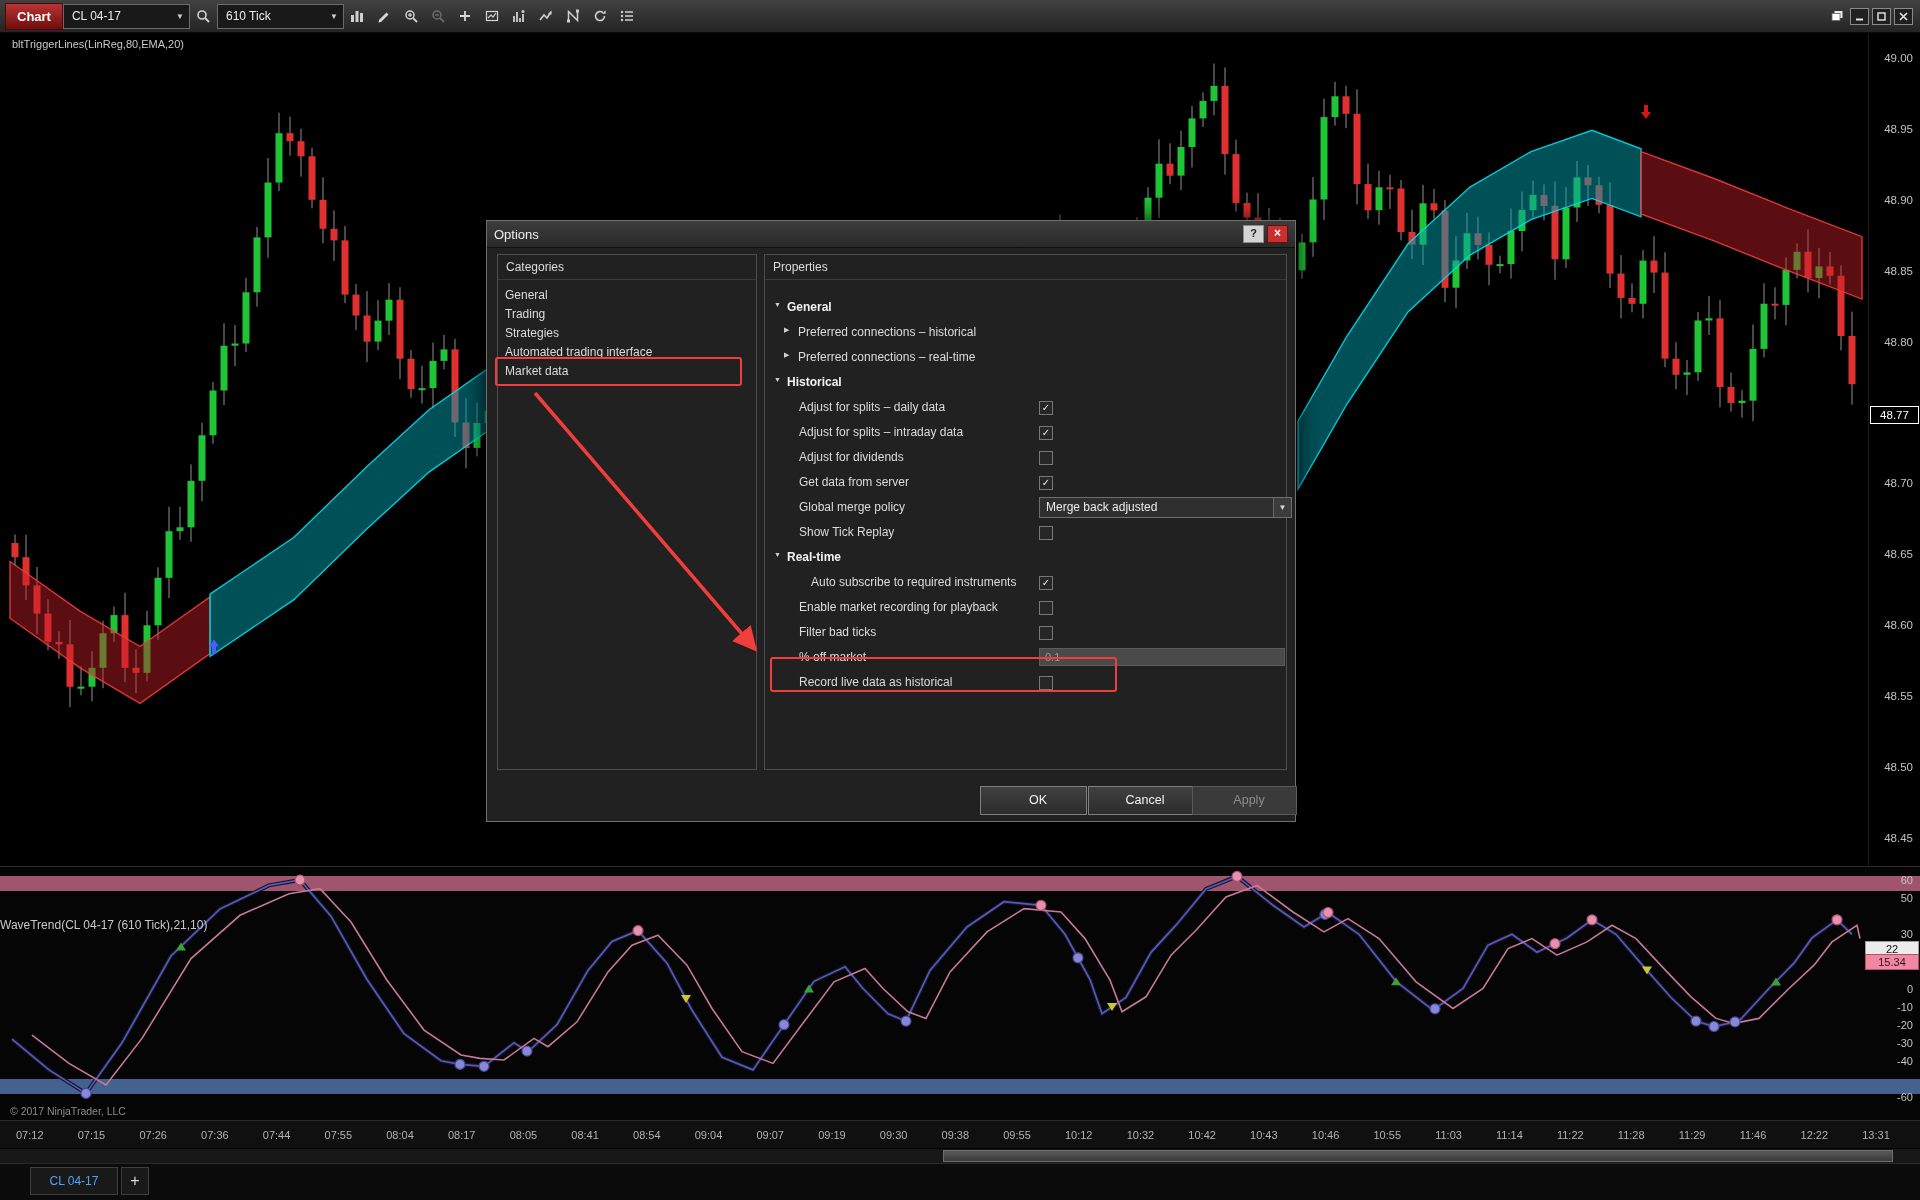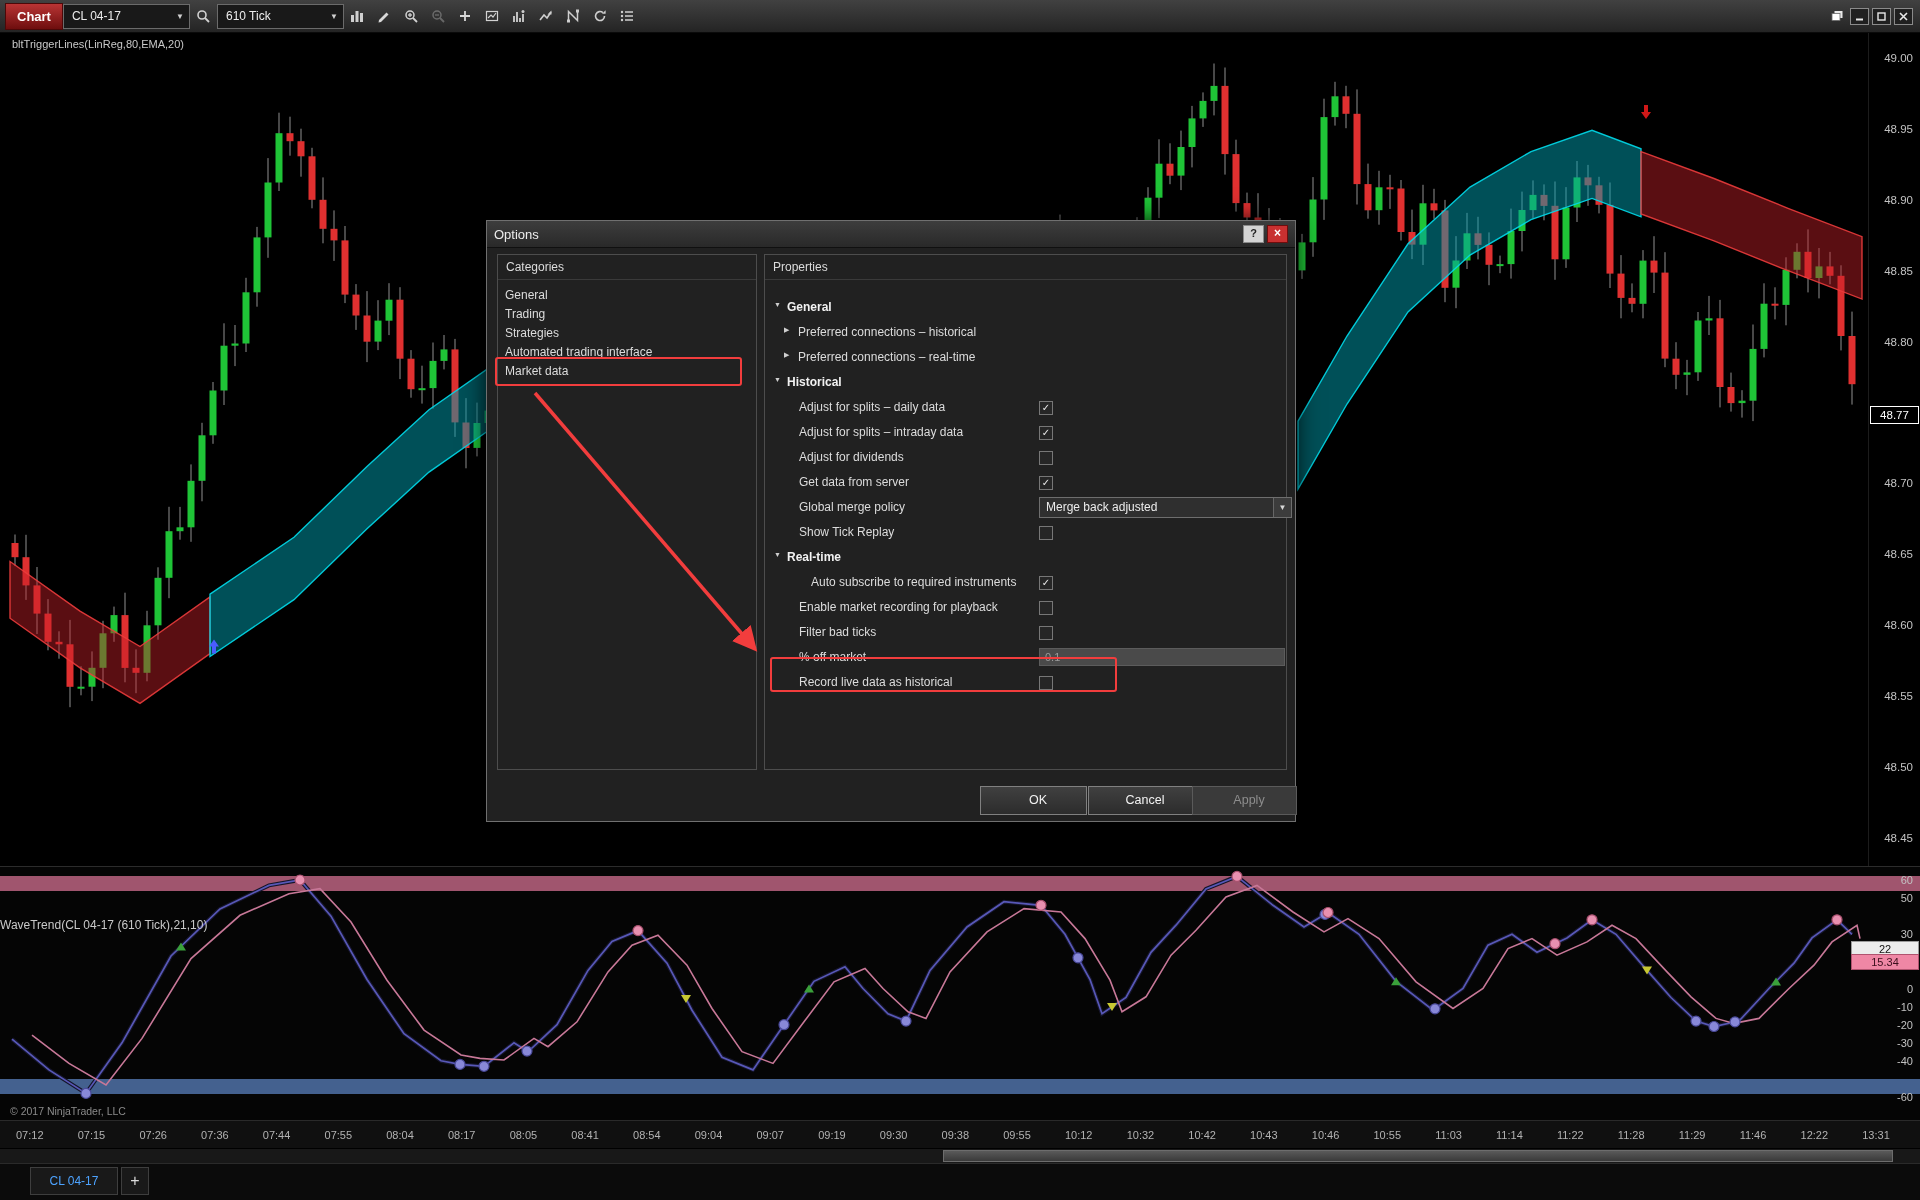--- a/index.html
+++ b/index.html
@@ -71,21 +71,21 @@
 
   
   .wave-panel{position:absolute;top:866px;left:0;width:1920px;height:254px;background:#050505;border-top:1px solid #2c2c2c;}
   .band{position:absolute;left:0;right:0;z-index:1;}
   .band-pink{top:9px;height:15px;background:#a0556e;}
   .band-blue{top:212px;height:15px;background:#44618f;}
   #wave-svg{position:absolute;left:0;top:0;z-index:2;}
   .wave-label{position:absolute;left:0;top:3px;color:#c9c9c9;font-size:12px;z-index:4;margin-top:48px;}
   .wave-axis{position:absolute;top:0;right:0;width:51px;height:100%;z-index:3;}
   .wt-label{position:absolute;right:7px;color:#c2c2c2;font-size:11px;transform:translateY(-50%);}
-  .wt-box{position:absolute;right:1px;width:46px;text-align:center;font-size:11px;padding:1px 10px;transform:translateY(-50%);}
+  .wt-box{position:absolute;right:1px;width:46px;text-align:center;font-size:11px;padding:1px 3px;transform:translateY(-50%);}
   .wt-val{top:82px;background:#ececec;color:#111;border:1px solid #9a9a9a;}
   .wt-sig{top:95px;background:#ef87a5;color:#3c0f1d;border:1px solid #b0536f;}
   .copyright{position:absolute;left:10px;bottom:4px;color:#8b8b8b;font-size:10.5px;z-index:4;}
 
   
   .time-axis{position:absolute;top:1120px;left:0;width:1920px;height:28px;background:#101010;border-top:1px solid #2a2a2a;
     display:flex;justify-content:space-between;align-items:center;padding:0 30px 0 16px;box-sizing:border-box;
     color:#b2b2b2;font-size:11px;}
   .scrollbar{position:absolute;top:1148px;left:0;width:1920px;height:15px;background:#181818;border-top:1px solid #000;}
   .scroll-handle{position:absolute;left:943px;top:1px;width:950px;height:12px;background:linear-gradient(#5a5a5a,#3a3a3a);

